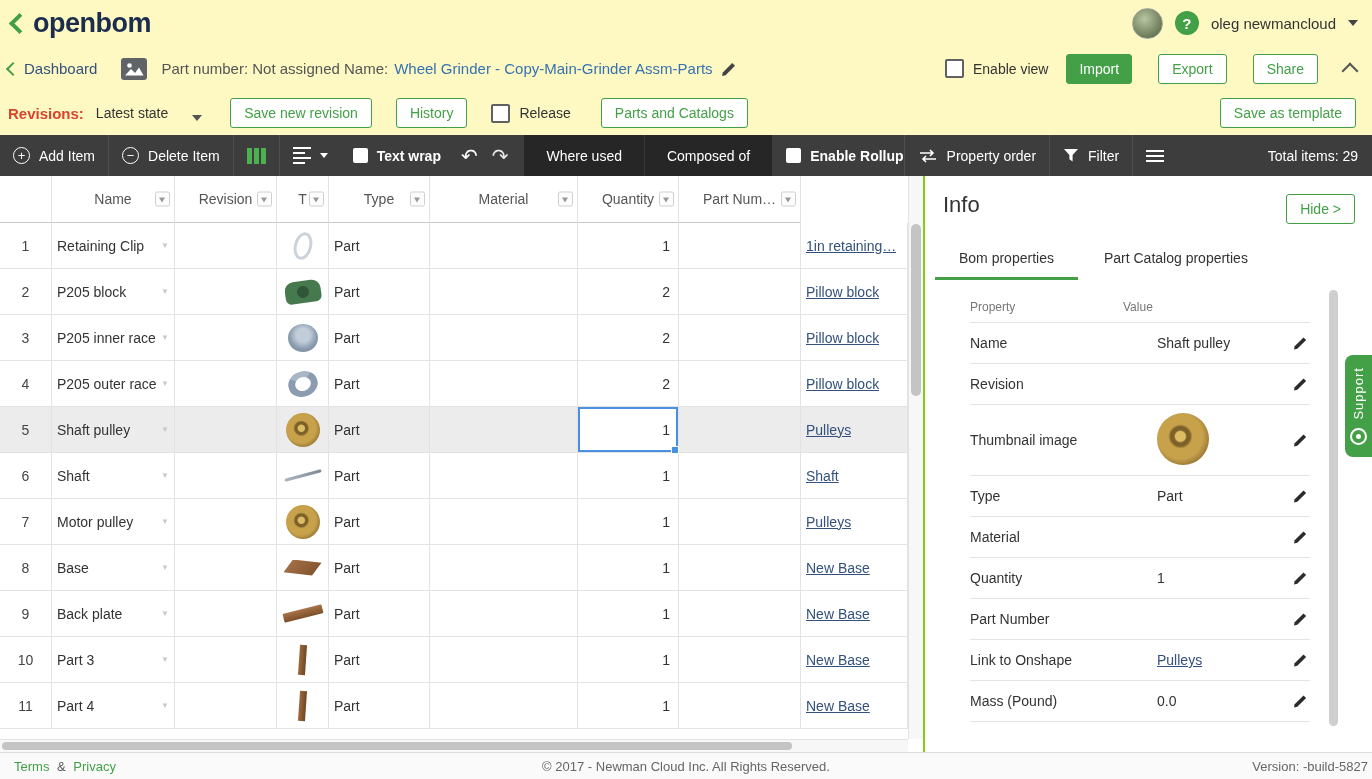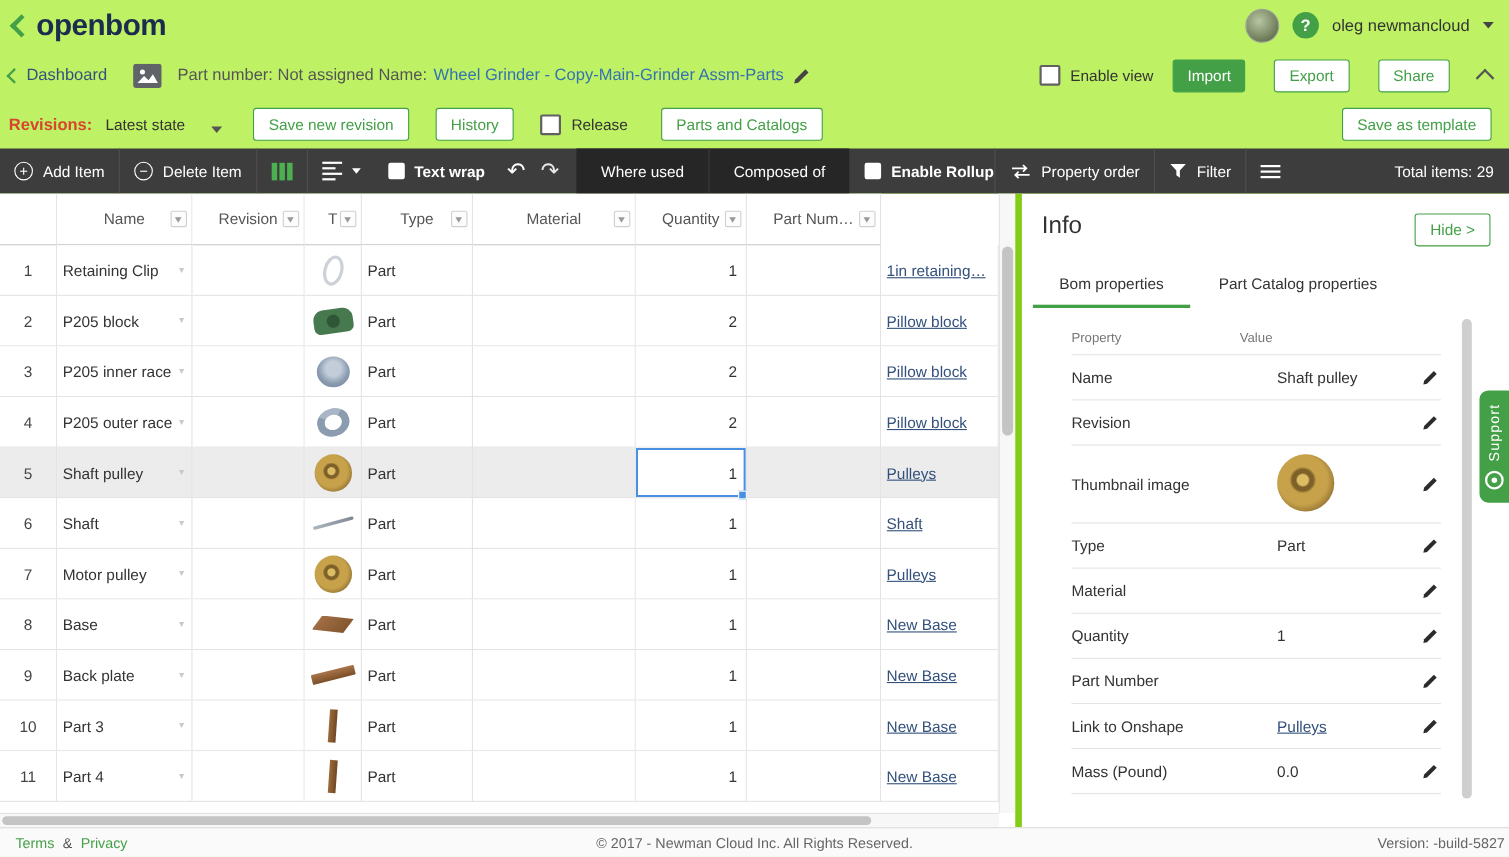--- a/index.html
+++ b/index.html
@@ -1,17 +1,17 @@
 <!DOCTYPE html>
 <html><head>
 <meta charset="utf-8">
 <style>
   html,body{margin:0;padding:0;}
   body{font-family:"Liberation Sans",sans-serif;color:#333;background:#fff;}
-  .page{position:relative;width:1372px;height:779px;overflow:hidden;background:#bef264;}
+  .page{position:relative;width:1372px;height:779px;overflow:hidden;background:#fef9c3;}
 
   
   .topbar{height:46px;display:flex;align-items:center;justify-content:space-between;padding:0 14px 0 12px;box-sizing:border-box;}
   .logo{display:flex;align-items:center;gap:4px;}
   .logo-chevron{width:11px;height:11px;border-left:4px solid #43a047;border-bottom:4px solid #43a047;transform:rotate(45deg);margin-right:2px;}
   .logo-text{font-size:27px;font-weight:bold;color:#1b2c4e;letter-spacing:-0.5px;}
   .user-area{display:flex;align-items:center;gap:12px;}
   .avatar{width:29px;height:29px;border-radius:50%;background:radial-gradient(circle at 40% 35%, #b9c6a2, #6d7a58 70%, #49543a);border:1px solid #9aa39a;}
   .help-icon{width:24px;height:24px;border-radius:50%;background:#43a047;color:#fff;font-weight:bold;font-size:15px;display:flex;align-items:center;justify-content:center;}
   .user-name{font-size:15px;color:#333;}
@@ -110,21 +110,21 @@
   .thumb-plate{width:40px;height:9px;background:linear-gradient(#a9744a,#7b4f28);transform:rotate(-14deg);border-radius:1px;}
   .thumb-plank{width:7px;height:30px;background:linear-gradient(90deg,#9c6a3c,#6f4723);transform:rotate(4deg);}
 
   
   .v-scroll{position:absolute;left:908px;top:0;bottom:13px;width:15px;background:#f7f7f7;border-left:1px solid #e3e3e3;box-sizing:border-box;cursor:pointer;}
   .v-thumb{position:absolute;left:2px;right:2px;top:48px;height:172px;background:#c4c4c4;border-radius:6px;}
   .h-scroll{position:absolute;left:0;width:908px;bottom:0;height:13px;background:#f7f7f7;border-top:1px solid #e3e3e3;box-sizing:border-box;cursor:pointer;}
   .h-thumb{position:absolute;left:2px;width:790px;top:2px;bottom:2px;background:#c4c4c4;border-radius:6px;}
 
   
-  .info-panel{flex:1;position:relative;background:#fff;border-left:6px solid #84cc16;box-sizing:border-box;}
+  .info-panel{flex:1;position:relative;background:#fff;border-left:2px solid #84cc16;box-sizing:border-box;}
   .info-title{position:absolute;left:18px;top:16px;font-size:22px;color:#333;}
   .hide-btn{position:absolute;right:17px;top:18px;text-align:center;}
   .tabs{position:absolute;top:74px;left:10px;display:flex;gap:2px;}
   .tab{padding:0 24px 11px;font-size:14px;color:#333;cursor:pointer;white-space:nowrap;}
   .tab.active{border-bottom:3px solid #43a047;}
   .prop-area{position:absolute;top:120px;left:45px;right:62px;}
   .prop-head{position:relative;height:26px;border-bottom:1px solid #e4e4e4;font-size:12px;color:#777;}
   .ph-name{position:absolute;left:0;top:4px;}
   .ph-value{position:absolute;left:153px;top:4px;}
   .prop-row{position:relative;display:flex;align-items:center;height:40px;border-bottom:1px solid #e4e4e4;}

